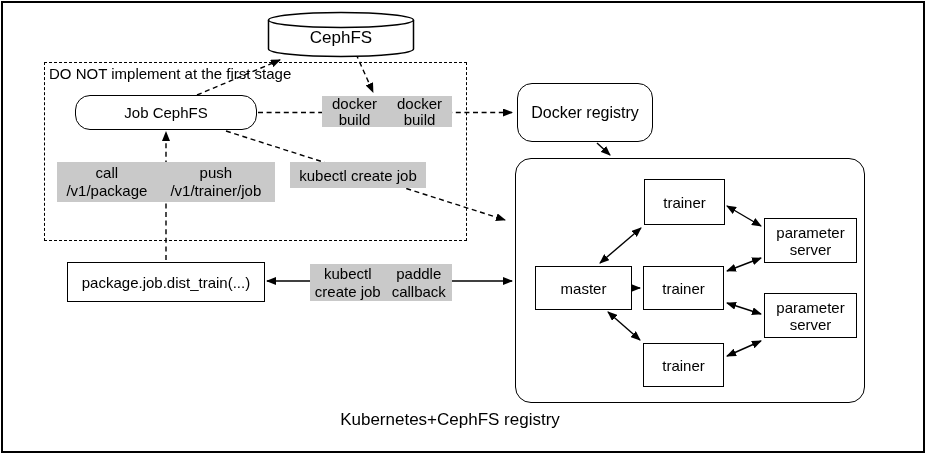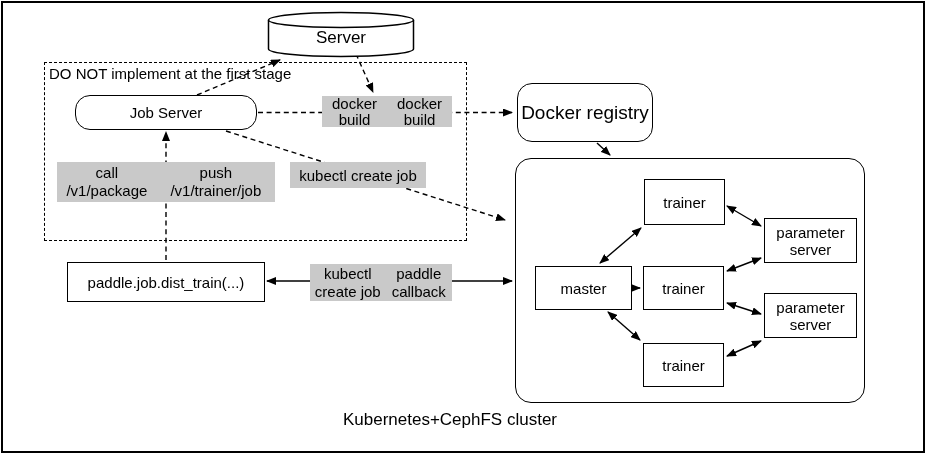--- a/index.html
+++ b/index.html
@@ -12,21 +12,21 @@
   .node, .glabel, .plain { position:absolute; display:flex; align-items:center; justify-content:center; text-align:center; z-index:2; font-size:15px; line-height:17px; box-sizing:border-box; }
   .node { background:#fff; border:1.5px solid #000; }
   .rounded { border-radius:15px; }
   .glabel { background:var(--label-bg,#c9c9c9); flex-direction:row; }
   .note-box { position:absolute; left:44px; top:62px; width:423px; height:179px; border:1.5px dashed #000; box-sizing:border-box; z-index:0; }
   .note-label { position:absolute; left:4px; top:2px; font-size:15px; white-space:nowrap; }
   
   .cephfs { position:absolute; left:267px; top:11px; width:148px; height:47px; z-index:2; }
   .cephfs-label { position:absolute; left:0; top:17px; width:148px; text-align:center; font-size:17px; }
   .job-server { left:75px; top:95px; width:182px; height:35px; }
-  .docker-registry { left:517px; top:83px; width:136px; height:59px; font-size:19px; }
+  .docker-registry { left:517px; top:83px; width:136px; height:59px; font-size:16px; }
   .docker-build { left:322px; top:96px; width:130px; height:31px; line-height:15.5px; }
   .kubectl-job { left:290px; top:162px; width:136px; height:26px; }
   .call-api { left:57px; top:162px; width:218px; height:40px; line-height:18px; }
   .paddle-client { left:67px; top:262px; width:198px; height:40px; }
   .kubectl-event { left:310px; top:264px; width:142px; height:37px; line-height:17.5px; }
   .cluster-box { position:absolute; left:515px; top:158px; width:350px; height:245px; border:1.5px solid #000; border-radius:16px; background:#fff; box-sizing:border-box; z-index:0; }
   .trainer-top   { left:644px; top:179px; width:81px; height:46px; }
   .master        { left:535px; top:266px; width:97px; height:44px; }
   .trainer-mid   { left:643px; top:266px; width:81px; height:44px; }
   .ps-top        { left:764px; top:218px; width:93px; height:45px; line-height:17px; padding:0 10px; }
@@ -70,26 +70,26 @@
     <line x1="727" y1="271" x2="761" y2="258" marker-start="url(#as)" marker-end="url(#ae)"></line>
     <line x1="727" y1="303" x2="761" y2="314" marker-start="url(#as)" marker-end="url(#ae)"></line>
     <line x1="727" y1="356" x2="761" y2="341" marker-start="url(#as)" marker-end="url(#ae)"></line>
   </svg>
 
   <div class="cephfs">
     <svg width="148" height="47" viewBox="0 0 148 47">
       <path d="M1.5,9 L1.5,38 A72.5,7.5 0 0 0 146.5,38 L146.5,9" fill="#ffffff" stroke="#000" stroke-width="1.5"></path>
       <ellipse cx="74" cy="9" rx="72.5" ry="7.5" fill="#ffffff" stroke="#000" stroke-width="1.5"></ellipse>
     </svg>
-    <div class="cephfs-label">Server</div>
+    <div class="cephfs-label">CephFS</div>
   </div>
 
-  <div class="node rounded job-server">Job Server</div>
+  <div class="node rounded job-server">Job CephFS</div>
   <div class="node rounded docker-registry">Docker registry</div>
-  <div class="node paddle-client">paddle.job.dist_train(...)</div>
+  <div class="node paddle-client">package.job.dist_train(...)</div>
   <div class="node trainer-top">trainer</div>
   <div class="node master">master</div>
   <div class="node trainer-mid">trainer</div>
   <div class="node ps-top">parameter server</div>
   <div class="node ps-bottom">parameter server</div>
   <div class="node trainer-bot">trainer</div>
 
   <div class="glabel docker-build">
     <div>docker build</div>
     <div>docker build</div>
@@ -99,15 +99,15 @@
   </div>
   <div class="glabel call-api">
     <div>call /v1/package</div>
     <div>push /v1/trainer/job</div>
   </div>
   <div class="glabel kubectl-event">
     <div>kubectl create job</div>
     <div>paddle callback</div>
   </div>
 
-  <div class="caption">Kubernetes+CephFS cluster</div>
+  <div class="caption">Kubernetes+CephFS registry</div>
 
 </div>
 
 </body></html>

